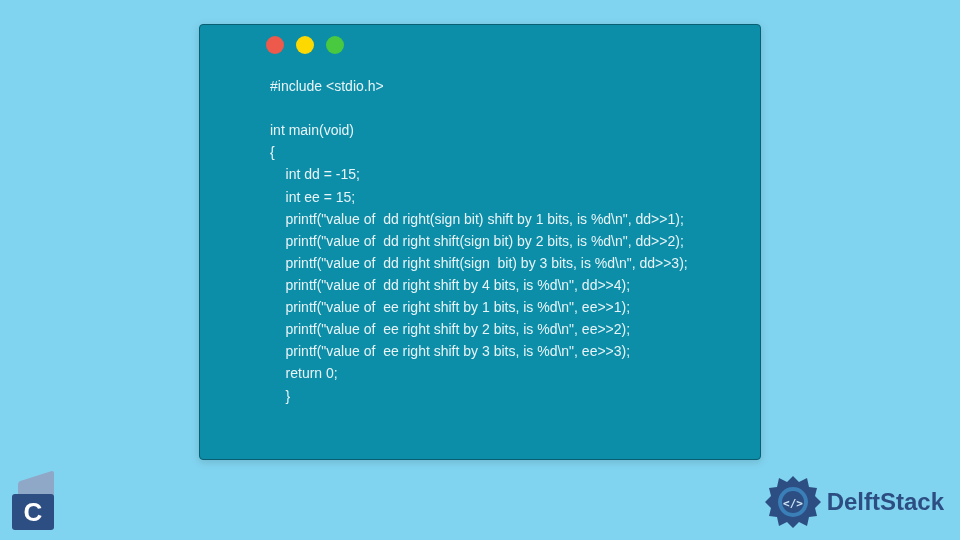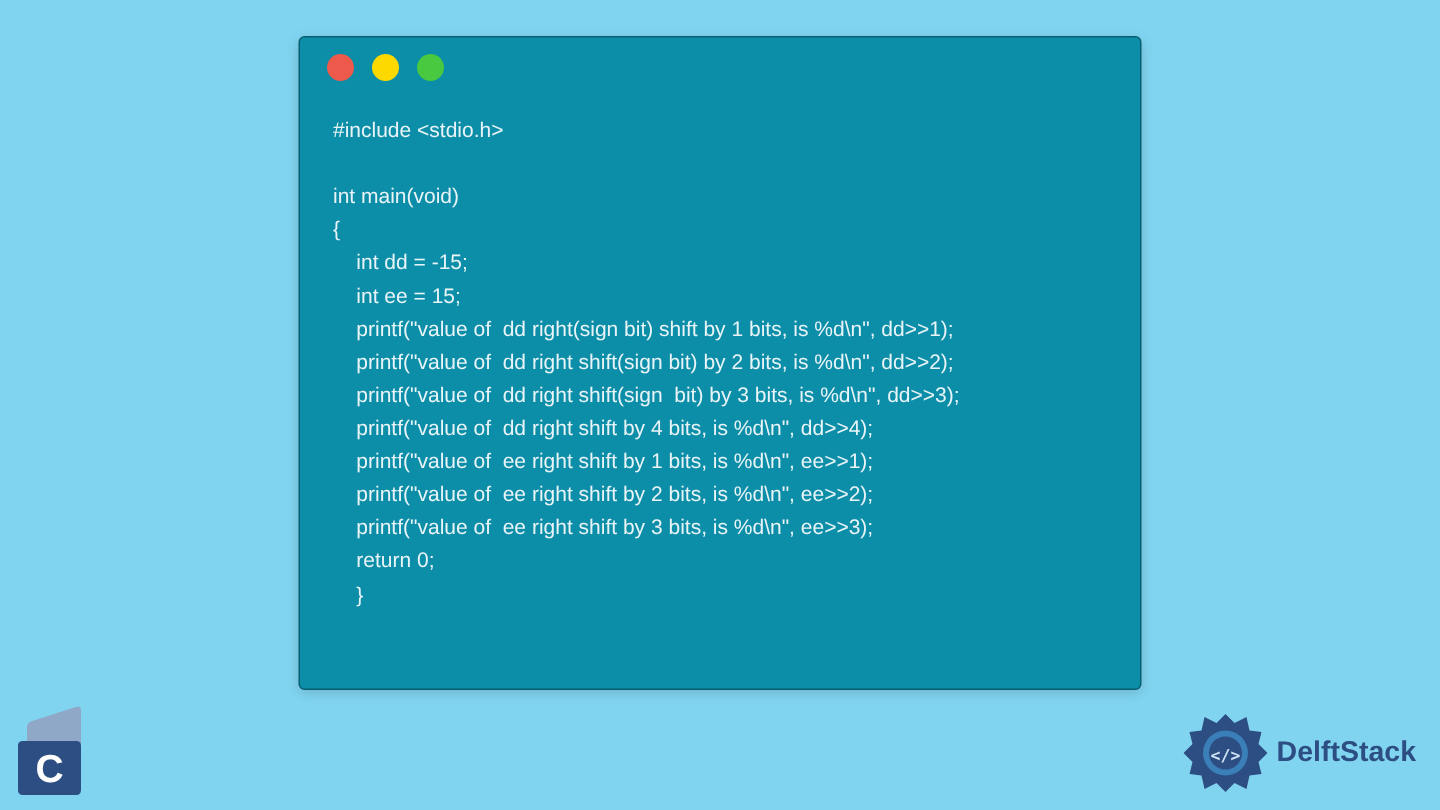--- a/index.html
+++ b/index.html
@@ -14,20 +14,21 @@
   .code-window {
     position: absolute;
     left: 199px;
     top: 24px;
     width: 562px;
     height: 436px;
     background: #0d8ea8;
     border: 1px solid #085f72;
     border-radius: 4px;
     box-shadow: 0 2px 8px rgba(0,0,0,0.15);
+    padding-left: 48px;
   }
   .titlebar {
     height: 40px;
     display: flex;
     align-items: center;
     gap: 12px;
     padding-left: 18px;
   }
   .dot {
     width: 18px;
@@ -84,21 +85,21 @@
   }
   .gear {
     width: 56px;
     height: 56px;
     position: relative;
   }
   .gear svg { display: block; }
   .delft-text {
     color: #2c4e82;
     font-weight: 700;
-    font-size: 19px;
+    font-size: 24px;
     font-family: Arial, sans-serif;
   }
 </style>
 </head>
 <body>
 
 <div class="code-window">
   <div class="titlebar">
     <div class="dot red"></div>
     <div class="dot yellow"></div>

